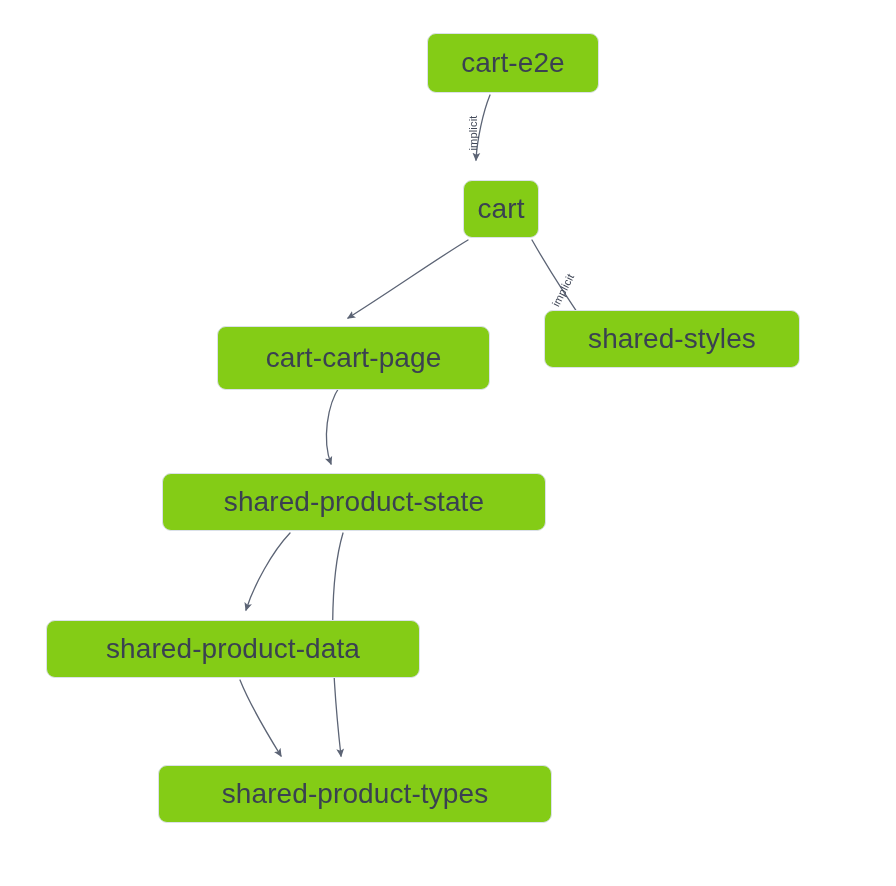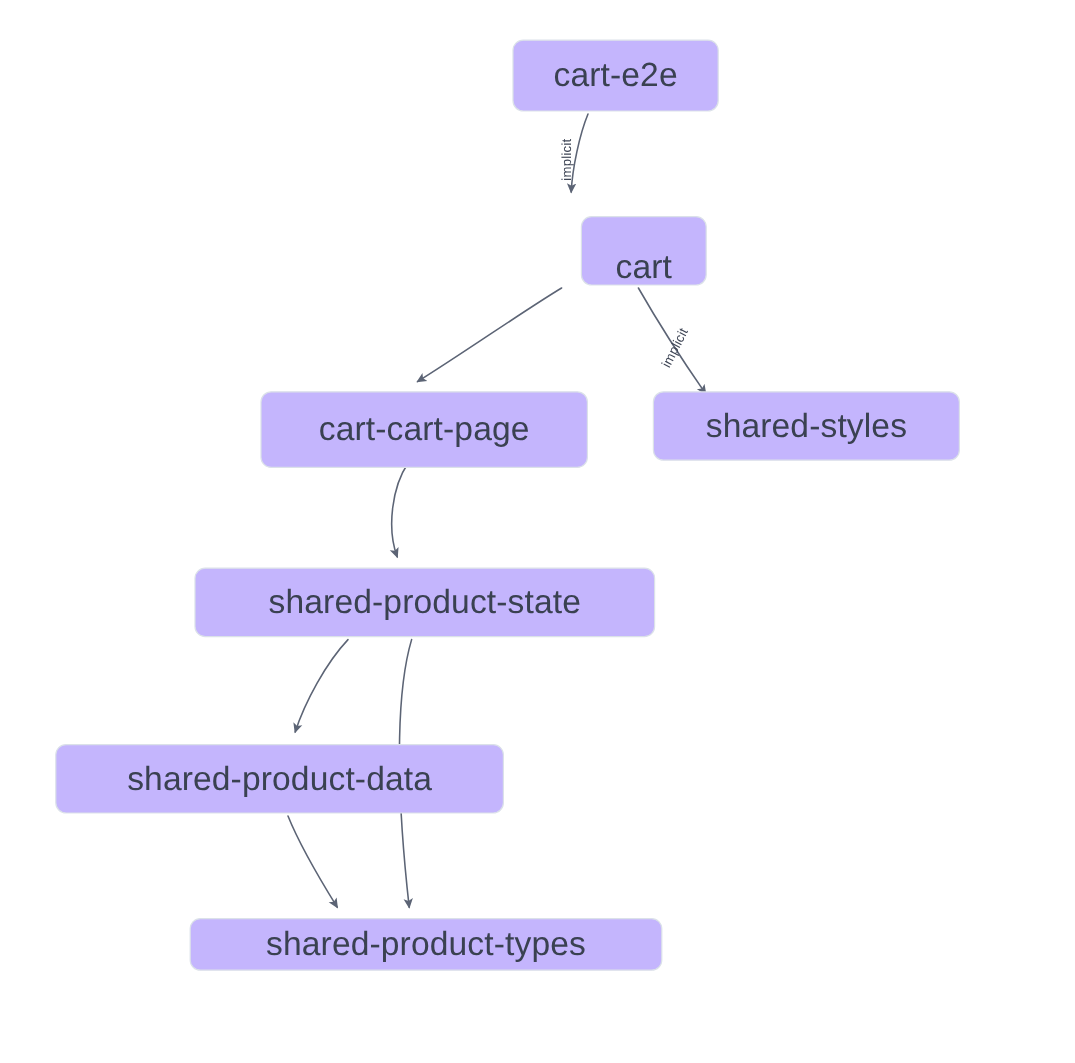--- a/index.html
+++ b/index.html
@@ -22,21 +22,21 @@
   #edge-layer {
     position: absolute;
     left: 0;
     top: 0;
     width: 896px;
     height: 886px;
   }
   .node {
     position: absolute;
     box-sizing: border-box;
-    background: #c4b5fd;
+    background: #84cc16;
     border: 1px solid #dbe1e9;
     border-radius: 9px;
     display: flex;
     align-items: center;
     justify-content: center;
     color: #3a4151;
     font-size: 28px;
     font-weight: 400;
     letter-spacing: 0.1px;
     white-space: nowrap;
@@ -75,36 +75,36 @@
         <path d="M 290,533 C 272,552 254,585 246,610" marker-end="url(#arrowhead)"></path>
         <path d="M 343,533 C 332,570 328,640 341,756" marker-end="url(#arrowhead)"></path>
         <path d="M 240,680 C 250,705 268,735 281,756" marker-end="url(#arrowhead)"></path>
       </g>
   </svg>
 
   <div id="nodes-group">
       <div class="node" style="left: 427px; top: 33px; width: 172px; height: 60px;">
         <span class="node-label">cart-e2e</span>
       </div>
-      <div class="node" style="left: 484px; top: 180px; width: 105px; height: 58px; align-items: flex-end;">
+      <div class="node" style="left: 463px; top: 180px; width: 76px; height: 58px;">
         <span class="node-label">cart</span>
       </div>
       <div class="node" style="left: 217px; top: 326px; width: 273px; height: 64px;">
         <span class="node-label">cart-cart-page</span>
       </div>
-      <div class="node" style="left: 544px; top: 326px; width: 256px; height: 58px;">
+      <div class="node" style="left: 544px; top: 310px; width: 256px; height: 58px;">
         <span class="node-label">shared-styles</span>
       </div>
       <div class="node" style="left: 162px; top: 473px; width: 384px; height: 58px;">
         <span class="node-label">shared-product-state</span>
       </div>
       <div class="node" style="left: 46px; top: 620px; width: 374px; height: 58px; text-align: center;">
         <span class="node-label">shared-product-data</span>
       </div>
-      <div class="node" style="left: 158px; top: 765px; width: 394px; height: 44px;">
+      <div class="node" style="left: 158px; top: 765px; width: 394px; height: 58px;">
         <span class="node-label">shared-product-types</span>
       </div>
     </div>
   <div id="edge-labels-group">
       <div class="edge-label" style="left: 473px; top: 133px; transform: translate(-50%, -50%) rotate(-90deg);">implicit</div>
       <div class="edge-label" style="left: 563px; top: 290px; transform: translate(-50%, -50%) rotate(-63deg);">implicit</div>
     </div>
 
 </div>
 

